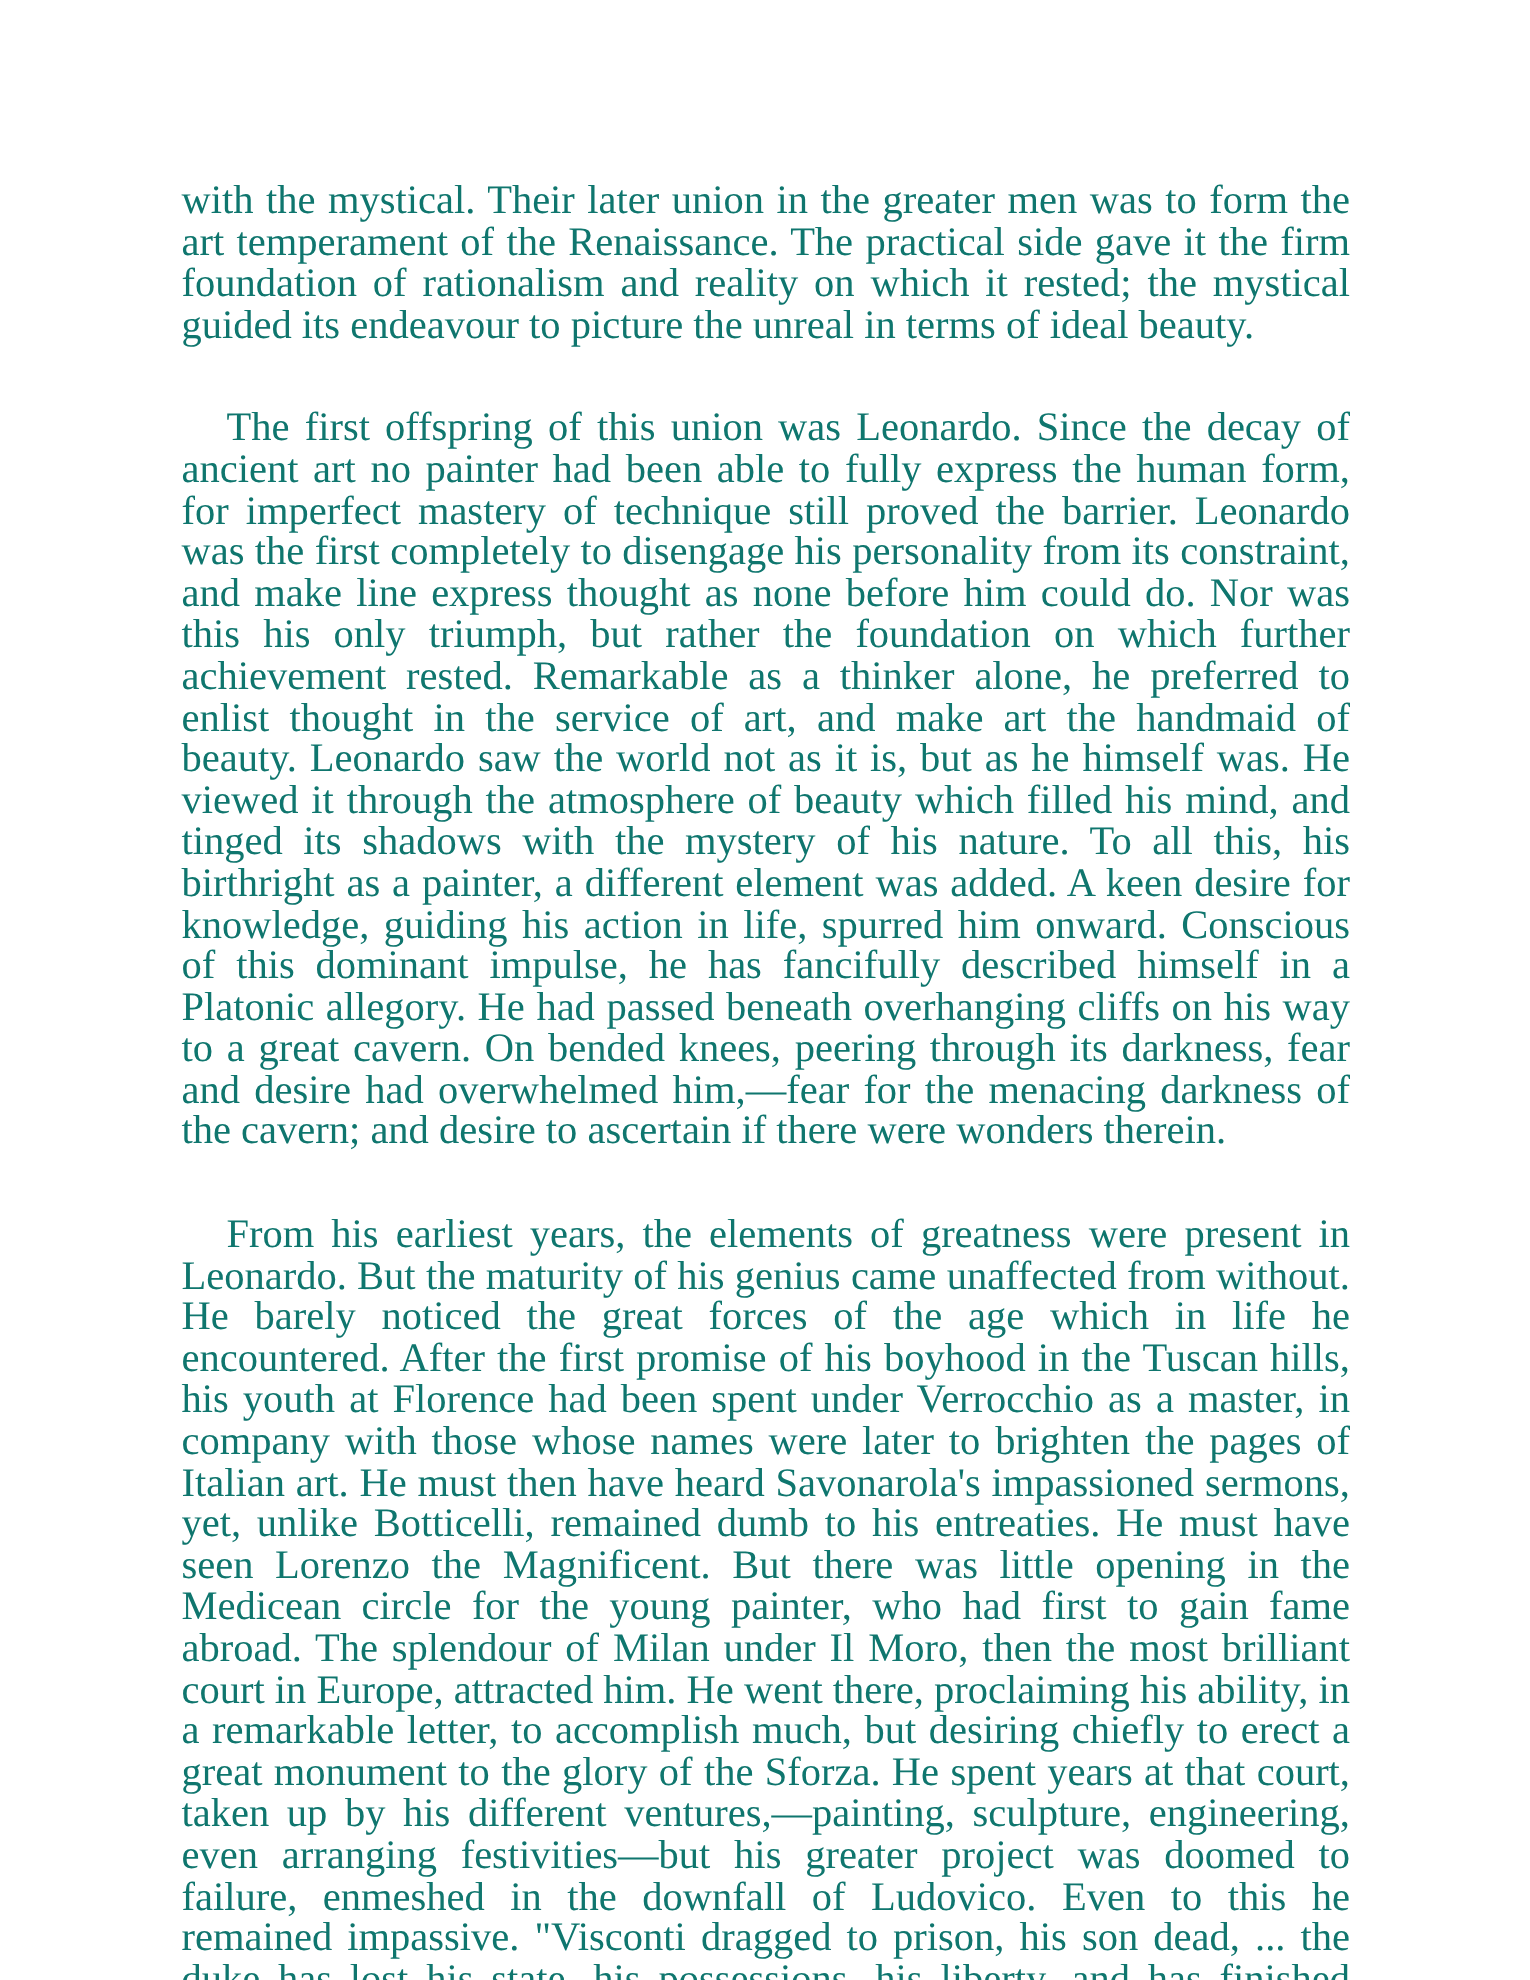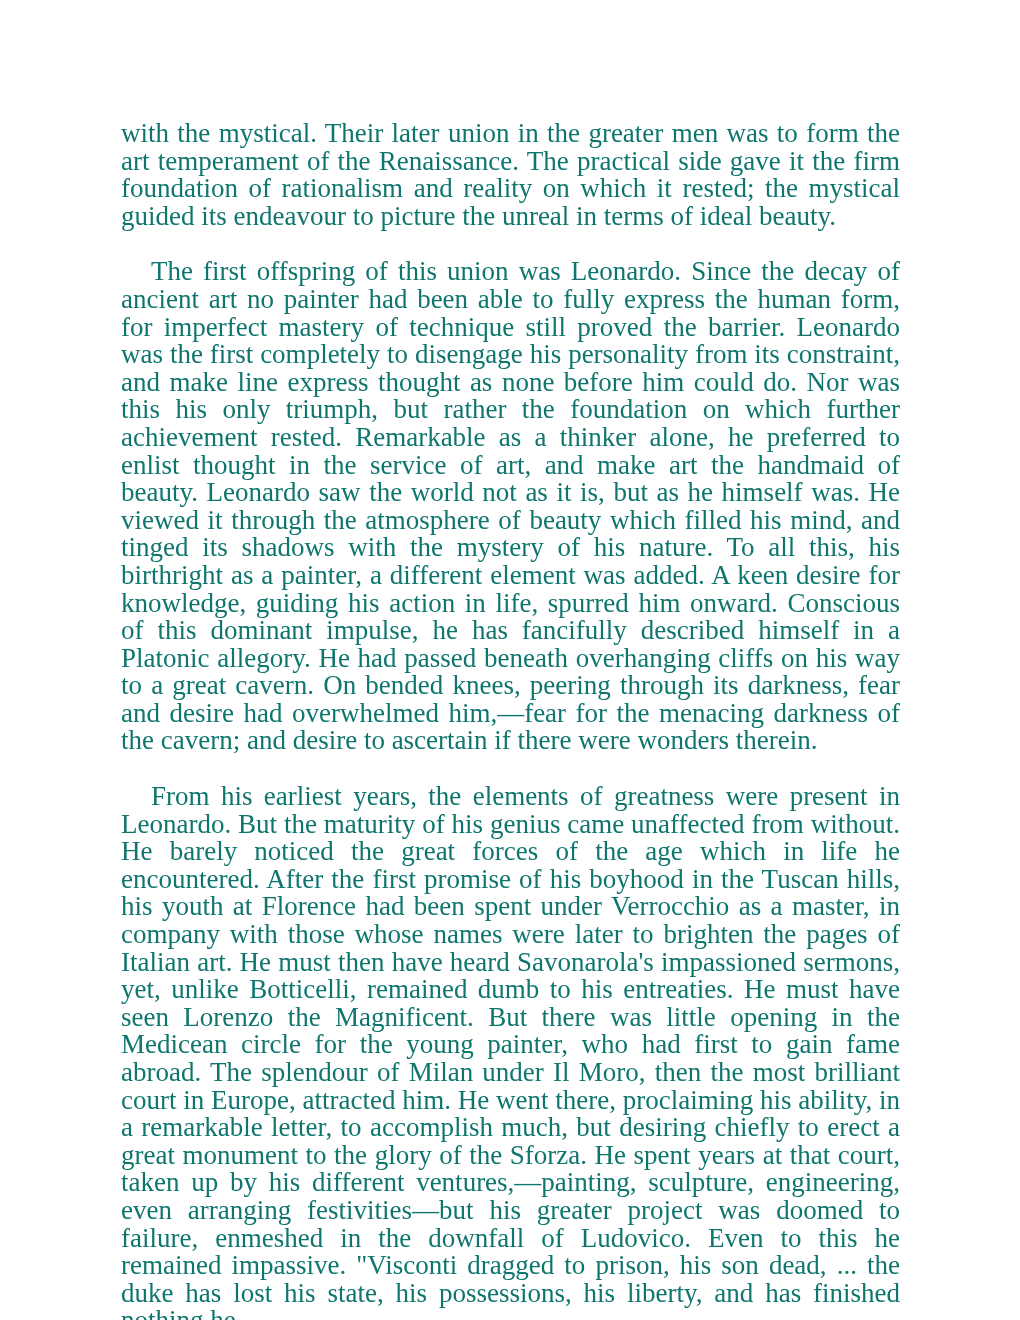--- a/index.html
+++ b/index.html
@@ -26,21 +26,21 @@
     .para {
       margin: 0;
       text-align: justify;
       text-align-last: left;
       hyphens: none;
     }
     .para.indent {
       text-indent: 30px;
     }
     .para + .para {
-      margin-top: 28px;
+      margin-top: 41px;
     }
   </style>
 </head>
 <body>
 
 <div class="page">
   <p class="para">with the mystical. Their later union in the greater men was to form the art temperament of the Renaissance. The practical side gave it the firm foundation of rationalism and reality on which it rested; the mystical guided its endeavour to picture the unreal in terms of ideal beauty.</p>
   <p class="para indent">The first offspring of this union was Leonardo. Since the decay of ancient art no painter had been able to fully express the human form, for imperfect mastery of technique still proved the barrier. Leonardo was the first completely to disengage his personality from its constraint, and make line express thought as none before him could do. Nor was this his only triumph, but rather the foundation on which further achievement rested. Remarkable as a thinker alone, he preferred to enlist thought in the service of art, and make art the handmaid of beauty. Leonardo saw the world not as it is, but as he himself was. He viewed it through the atmosphere of beauty which filled his mind, and tinged its shadows with the mystery of his nature. To all this, his birthright as a painter, a different element was added. A keen desire for knowledge, guiding his action in life, spurred him onward. Conscious of this dominant impulse, he has fancifully described himself in a Platonic allegory. He had passed beneath overhanging cliffs on his way to a great cavern. On bended knees, peering through its darkness, fear and desire had overwhelmed him,—fear for the menacing darkness of the cavern; and desire to ascertain if there were wonders therein.</p>
   <p class="para indent">From his earliest years, the elements of greatness were present in Leonardo. But the maturity of his genius came unaffected from without. He barely noticed the great forces of the age which in life he encountered. After the first promise of his boyhood in the Tuscan hills, his youth at Florence had been spent under Verrocchio as a master, in company with those whose names were later to brighten the pages of Italian art. He must then have heard Savonarola's impassioned sermons, yet, unlike Botticelli, remained dumb to his entreaties. He must have seen Lorenzo the Magnificent. But there was little opening in the Medicean circle for the young painter, who had first to gain fame abroad. The splendour of Milan under Il Moro, then the most brilliant court in Europe, attracted him. He went there, proclaiming his ability, in a remarkable letter, to accomplish much, but desiring chiefly to erect a great monument to the glory of the Sforza. He spent years at that court, taken up by his different ventures,—painting, sculpture, engineering, even arranging festivities—but his greater project was doomed to failure, enmeshed in the downfall of Ludovico. Even to this he remained impassive. "Visconti dragged to prison, his son dead, ... the duke has lost his state, his possessions, his liberty, and has finished nothing he</p>
 </div>

